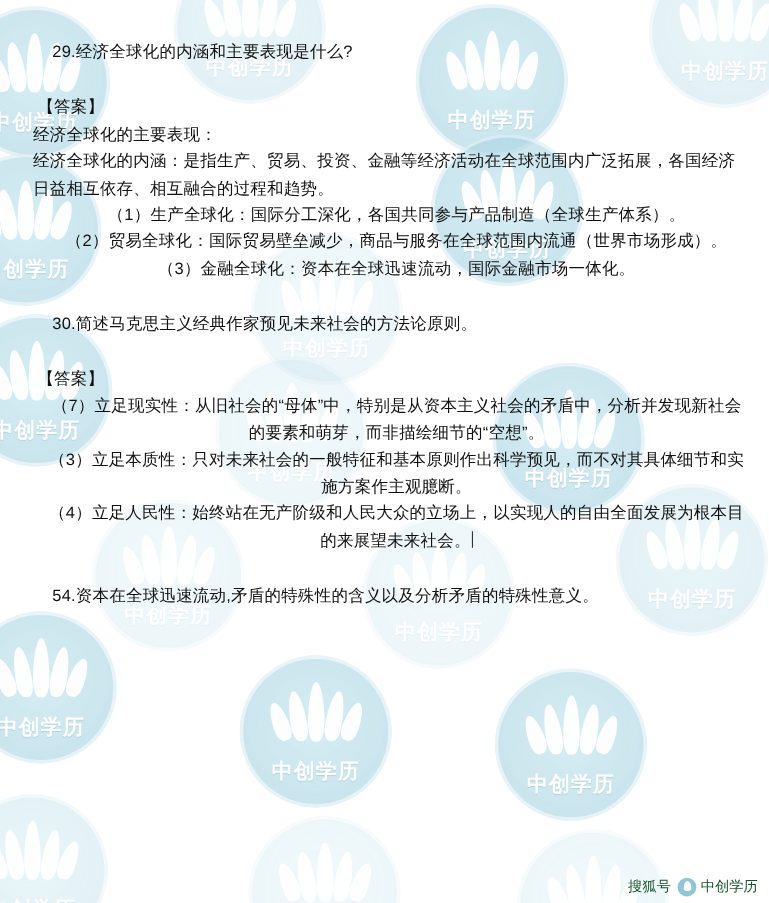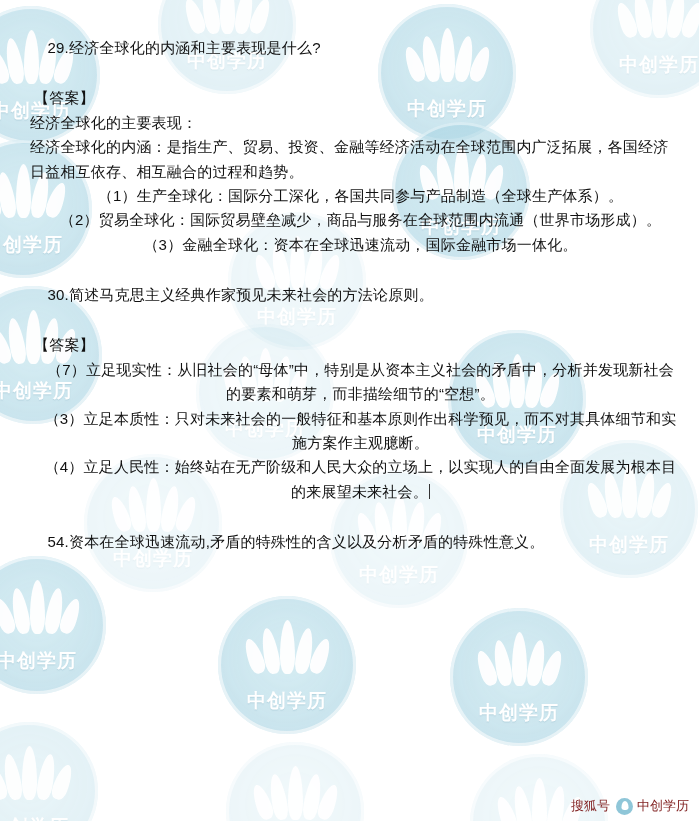--- a/index.html
+++ b/index.html
@@ -117,21 +117,21 @@
   
   #footer {
     position: absolute;
     right: 10px;
     bottom: 6px;
     z-index: 3;
     display: flex;
     align-items: center;
     gap: 6px;
     font-size: 13px;
-    color: #7f1d1d;
+    color: #14532d;
     font-family: "Liberation Sans", sans-serif;
   }
   #footer .badge {
     display: inline-flex;
     align-items: center;
     gap: 4px;
   }
   #footer .mini-logo {
     width: 17px; height: 17px;
     border-radius: 50%;

